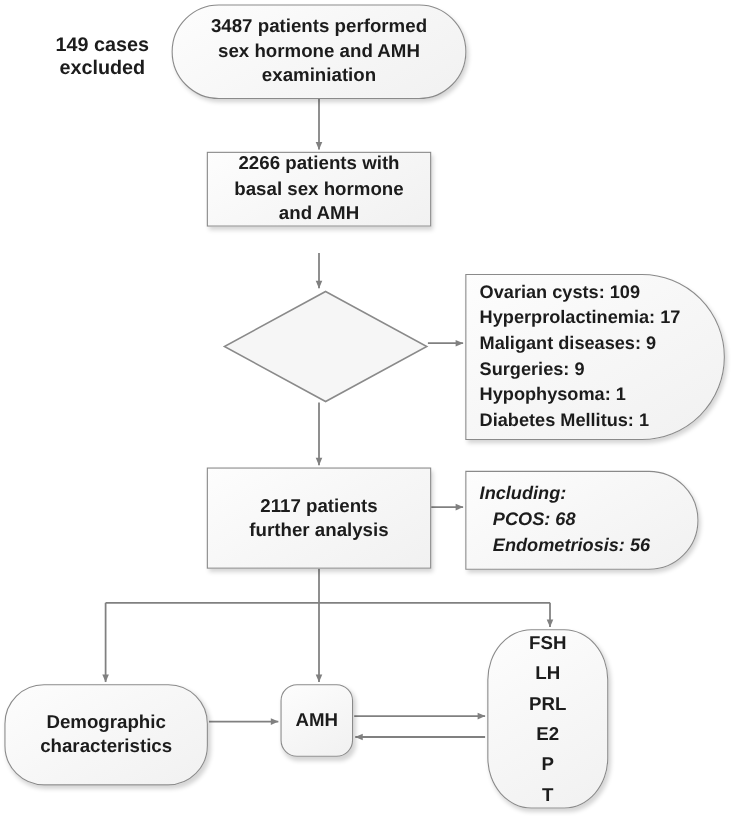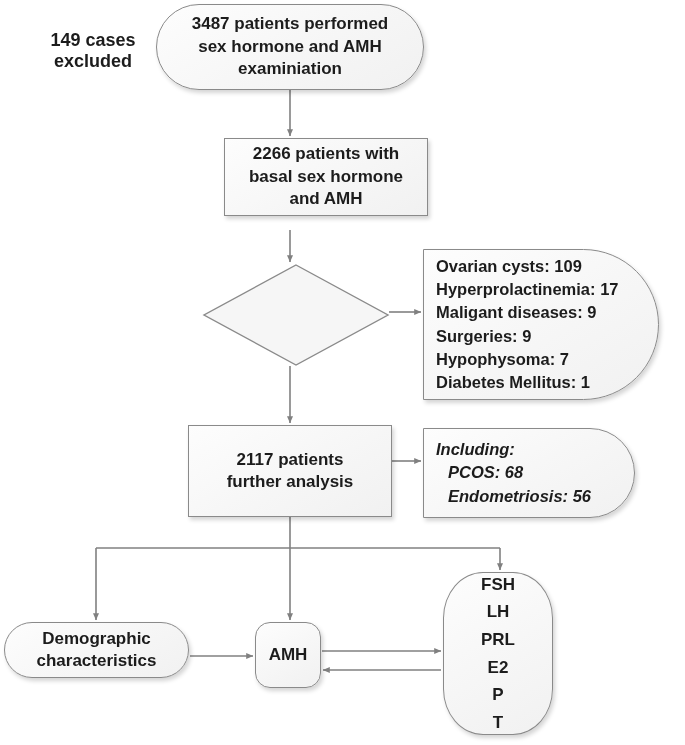--- a/index.html
+++ b/index.html
@@ -38,25 +38,24 @@
   .node .ln{display:block; line-height:1.32;}
 
   
   #node-screened{
     left:156px; top:4px; width:268px; height:86px;
     border-radius:43px;
     font-size:17px;
     padding:0 14px;
   }
   #node-basal{
-    left:188px; top:138px; width:204px; height:78px;
+    left:188px; top:138px; width:204px; height:68px;
     border-radius:0;
     font-size:17px;
     padding:0 10px;
-    margin-left:36px;
   }
   #node-diamond-wrap{
     left:203px; top:264px; width:186px; height:102px;
     background:none; border:none; box-shadow:none;
     display:block;
   }
   #node-diamond-label{
     position:absolute;
     left:0; top:0; width:186px; height:102px;
     display:flex; flex-direction:column;
@@ -87,21 +86,21 @@
     align-items:flex-start;
     justify-content:center;
     text-align:left;
     font-size:16.5px;
     padding:2px 8px 2px 12px;
     font-style:italic;
   }
   #node-including .ln{line-height:1.42; white-space:nowrap;}
   #node-including .ln.indent{padding-left:12px;}
   #node-demographic{
-    left:4px; top:622px; width:185px; height:56px;
+    left:4px; top:622px; width:185px; height:92px;
     border-radius:36px;
     font-size:17px;
     padding:0 8px;
     align-items:center;
   }
   #node-amh{
     left:255px; top:622px; width:66px; height:66px;
     border-radius:15px;
     font-size:17px;
   }
@@ -168,21 +167,21 @@
       <span class="ln">149 cases</span>
       <span class="ln">excluded</span>
     </div>
   </div>
 
   <div class="node" id="node-excluded">
     <span class="ln">Ovarian cysts: 109</span>
     <span class="ln">Hyperprolactinemia: 17</span>
     <span class="ln">Maligant diseases: 9</span>
     <span class="ln">Surgeries: 9</span>
-    <span class="ln">Hypophysoma: 7</span>
+    <span class="ln">Hypophysoma: 1</span>
     <span class="ln">Diabetes Mellitus: 1</span>
   </div>
 
   <div class="node" id="node-remained">
     <span class="ln">2117 patients</span>
     <span class="ln">further analysis</span>
   </div>
 
   <div class="node" id="node-including">
     <span class="ln">Including:</span>

